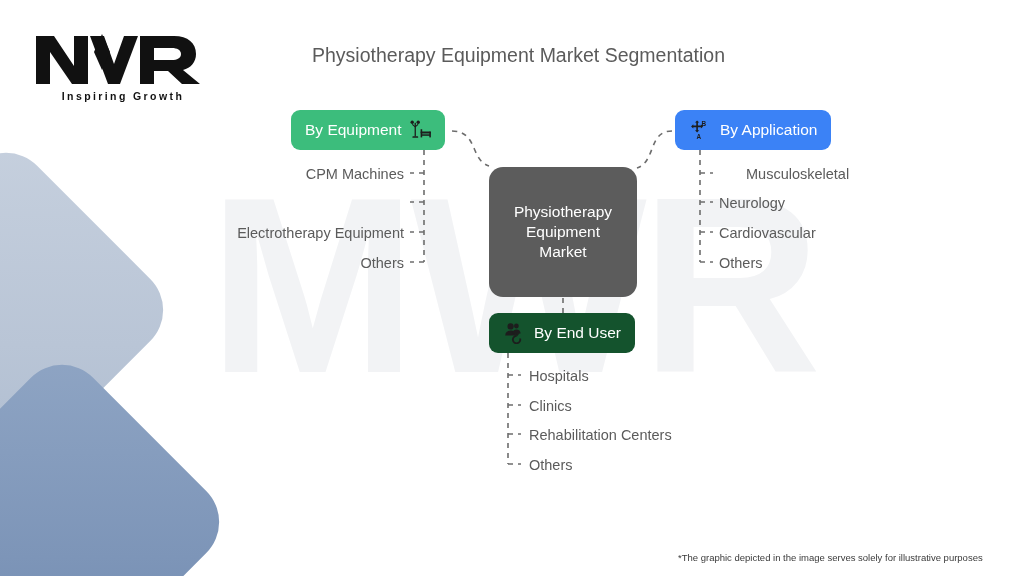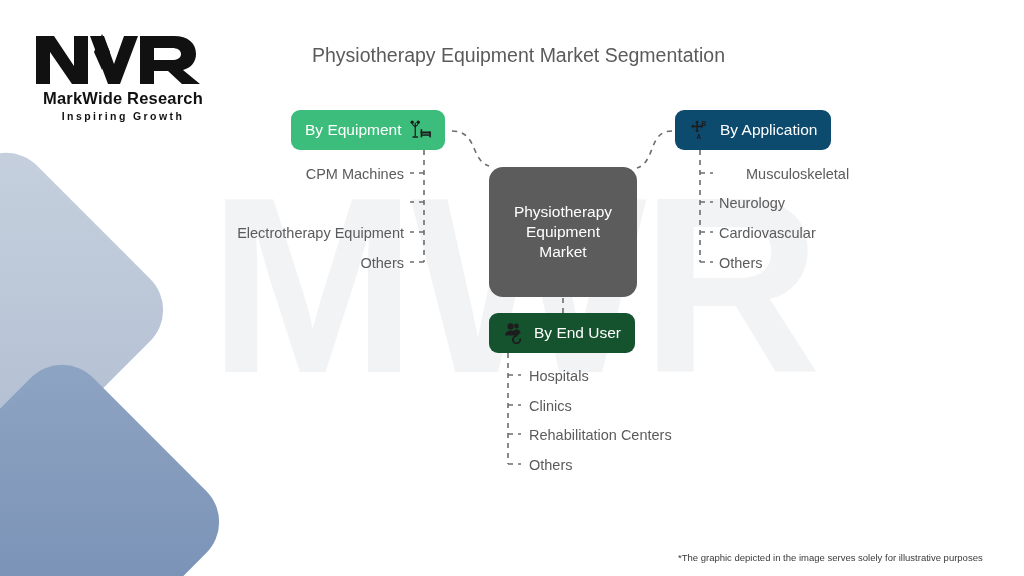--- a/index.html
+++ b/index.html
@@ -77,21 +77,21 @@
   }
 
   
   .badge{
     position:absolute;height:40px;border-radius:9px;
     display:flex;align-items:center;gap:7px;
     padding:6px 14px;box-sizing:border-box;z-index:5;
     color:#fff;font-size:15.5px;white-space:nowrap;
   }
   .badge.green{left:291px;top:110px;background:#3cbd7c;}
-  .badge.purple{left:675px;top:110px;background:#0c4a6e;}
+  .badge.purple{left:675px;top:110px;background:#3b82f6;}
   .badge.yellow{left:489px;top:313px;background:#14532d;border-radius:9px;}
   .badge .bi{display:inline-flex;align-items:center;justify-content:center;}
 
   
   .leaf{
     position:absolute;font-size:14.5px;color:#5b5b5b;white-space:nowrap;
     z-index:4;line-height:18px;
   }
   .leaf.r{text-align:right;}
   .leaf.l{text-align:left;}
@@ -148,21 +148,20 @@
 
     <div class="logo">
       <svg class="logo-mark" width="190" height="58" viewBox="0 0 190 58">
         <g fill="#111111">
           <path d="M8 54 L8 6 L26 6 L46 36 L46 6 L60 6 L60 54 L44 54 L22 22 L22 54 Z"></path>
           <path d="M62 6 L76 6 L86 34 L96 6 L110 6 L92 54 L80 54 Z"></path>
           <path d="M112 54 L112 6 L146 6 C160 6 168 13 168 24 C168 32 163 38 155 40 L172 54 L154 54 L140 41 L126 41 L126 54 Z M126 18 L126 30 L144 30 C149 30 153 28 153 24 C153 20 149 18 144 18 Z"></path>
           <path d="M74 4 L82 22 L74 40 L66 22 Z"></path>
         </g>
       </svg>
-      <div class="logo-name">MarkWide Research</div>
       <div class="logo-tag">Inspiring Growth</div>
     </div>
 
     <div class="title">Physiotherapy Equipment Market Segmentation</div>
 
     <div class="center-node">
       <div class="txt">
         <span>Physiotherapy</span><br>
         <span>Equipment</span><br>
         <span>Market</span>

